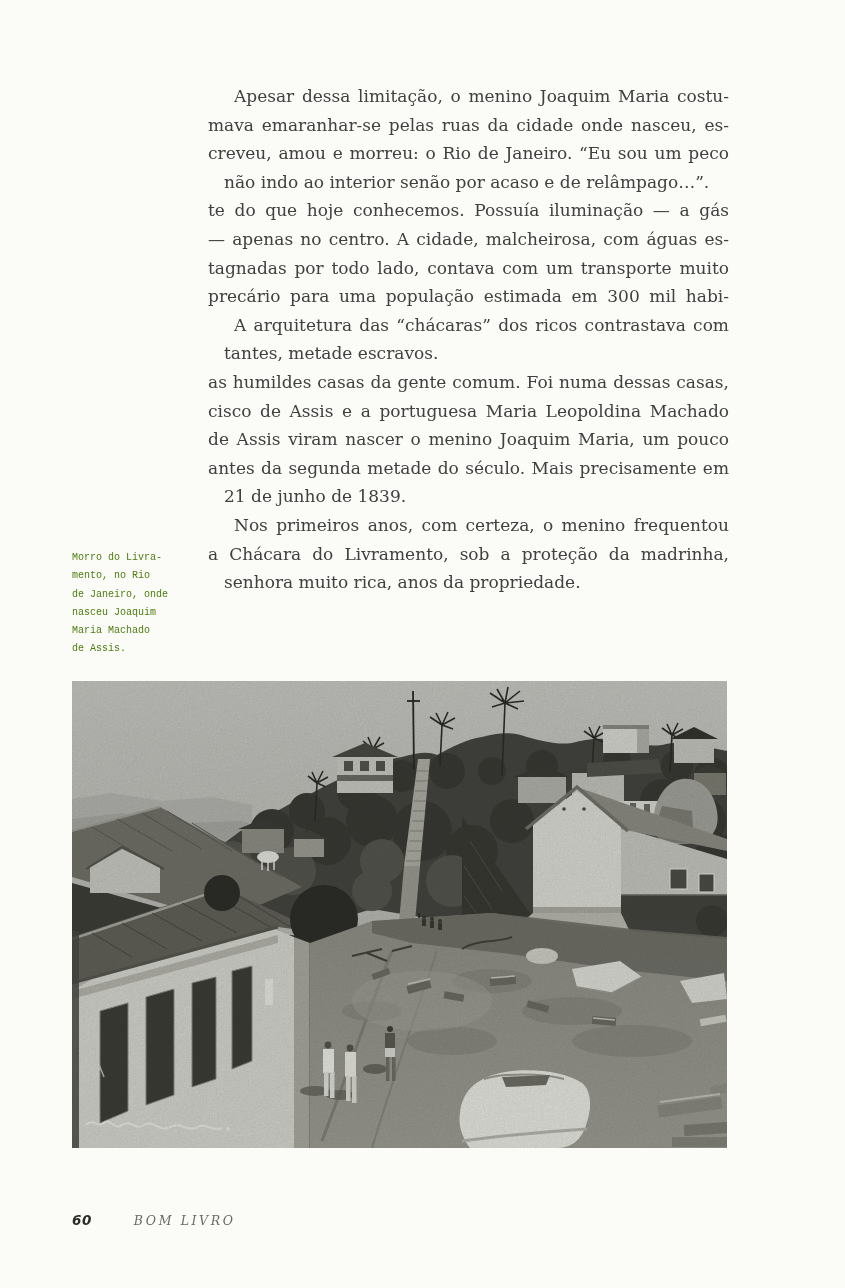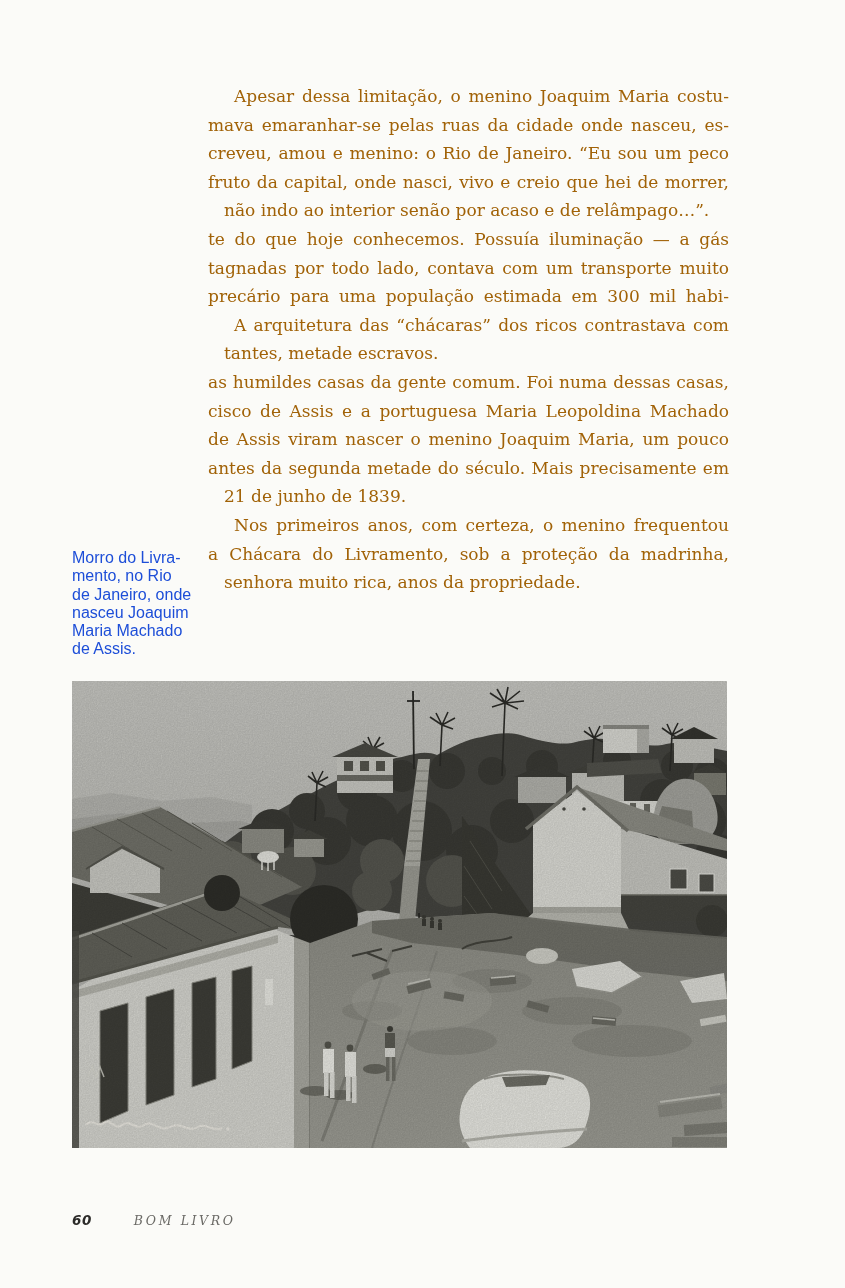--- a/index.html
+++ b/index.html
@@ -7,30 +7,30 @@
     width:845px;height:1288px;
     background:#fbfbf8;
     font-family:"DejaVu Serif", serif;
     overflow:hidden;
     position:relative;
   }
   .page{position:absolute;inset:0;}
   
   .body-text{
     position:absolute;left:208px;top:82px;width:521px;
-    font-size:17px;line-height:28.6px;color:#a16207;
+    font-size:17px;line-height:28.6px;color:#404040;
   }
   .line{text-align:justify;text-align-last:justify;white-space:normal;}
   .line.last{text-align-last:left;margin-left:16px;}
   .line.indent{text-indent:26px;}
   
   .caption{
     position:absolute;left:72px;top:549px;width:120px;
-    font-family:Liberation Sans, sans-serif;
-    font-size:16px;line-height:18.3px;color:#1d4ed8;
+    font-family:Liberation Mono, monospace;
+    font-size:10px;line-height:18.3px;color:#4d7c0f;
   }
   
   .photo{
     position:absolute;left:72px;top:681px;width:655px;height:467px;
     margin:0;padding:0;
   }
   .photo svg{display:block;width:655px;height:467px;}
   
   .footer{
     position:absolute;left:72px;top:1212px;
@@ -46,24 +46,24 @@
   }
 </style>
 </head>
 <body>
 
 <div class="page">
 
   <main class="body-text" id="bodyText">
       <div class="line indent">Apesar dessa limitação, o menino Joaquim Maria costu-</div>
       <div class="line">mava emaranhar-se pelas ruas da cidade onde nasceu, es-</div>
-      <div class="line">creveu, amou e menino: o Rio de Janeiro. “Eu sou um peco</div>
-      <div class="line">fruto da capital, onde nasci, vivo e creio que hei de morrer,</div>
+      <div class="line">creveu, amou e morreu: o Rio de Janeiro. “Eu sou um peco</div>
       <div class="line last">não indo ao interior senão por acaso e de relâmpago…”.</div>
       <div class="line">te do que hoje conhecemos. Possuía iluminação — a gás</div>
+      <div class="line">— apenas no centro. A cidade, malcheirosa, com águas es-</div>
       <div class="line">tagnadas por todo lado, contava com um transporte muito</div>
       <div class="line">precário para uma população estimada em 300 mil habi-</div>
       <div class="line indent">A arquitetura das “chácaras” dos ricos contrastava com</div>
       <div class="line last">tantes, metade escravos.</div>
       <div class="line">as humildes casas da gente comum. Foi numa dessas casas,</div>
       <div class="line">cisco de Assis e a portuguesa Maria Leopoldina Machado</div>
       <div class="line">de Assis viram nascer o menino Joaquim Maria, um pouco</div>
       <div class="line">antes da segunda metade do século. Mais precisamente em</div>
       <div class="line last">21 de junho de 1839.</div>
       <div class="line indent">Nos primeiros anos, com certeza, o menino frequentou</div>

